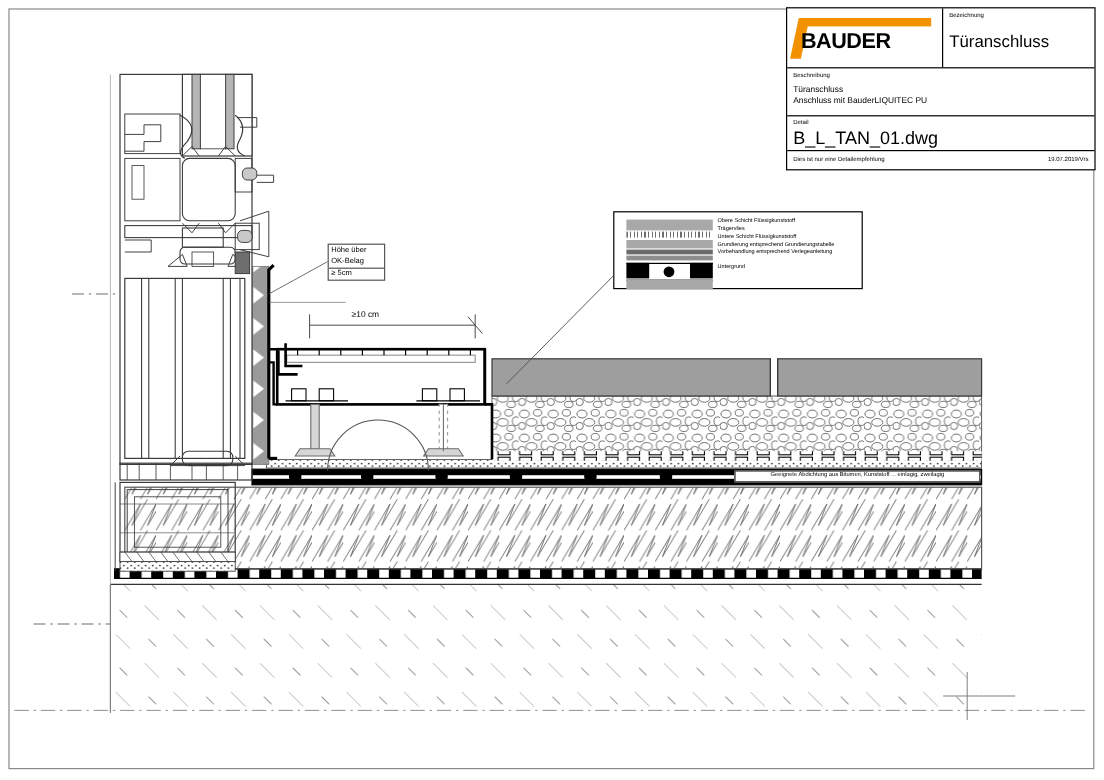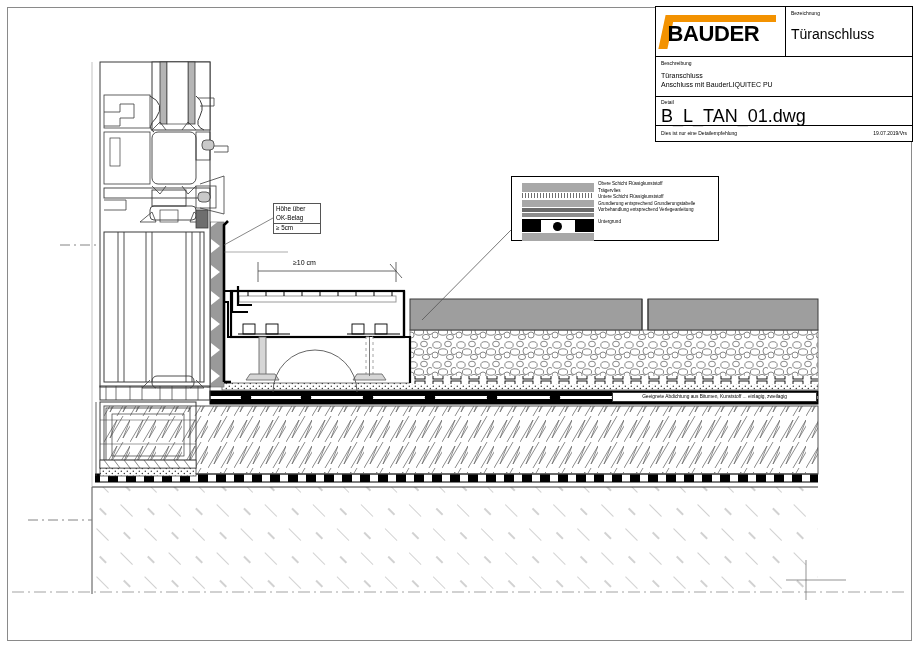--- a/index.html
+++ b/index.html
@@ -8,29 +8,29 @@
   #sheet-frame{position:absolute;left:7px;top:7px;width:905px;height:634px;border:1px solid #8a8a8a;box-sizing:border-box;}
   .abs{position:absolute;}
 
   
   #titleblock{position:absolute;left:655px;top:6px;width:258px;height:136px;border:1px solid #000;box-sizing:border-box;background:#fff;}
   #tb-row1{position:absolute;left:0;top:0;width:100%;height:50px;border-bottom:1px solid #000;box-sizing:border-box;display:flex;}
   #tb-logo-cell{width:130px;height:100%;border-right:1px solid #000;box-sizing:border-box;display:flex;align-items:center;justify-content:center;}
   #logo{position:relative;width:118px;height:34px;}
   #logo-bar{position:absolute;left:4px;top:0;width:110px;height:7px;background:#F39200;}
   #logo-slash{position:absolute;left:0px;top:0px;width:9px;height:34px;background:#F39200;transform:skewX(-12deg);}
-  #logo-text{position:absolute;left:6px;top:6px;width:112px;height:26px;font-family:"Liberation Sans",sans-serif;font-weight:bold;font-size:22px;line-height:26px;letter-spacing:-0.4px;color:#000;}
+  #logo-text{position:absolute;left:6px;top:6px;width:112px;height:26px;font-family:"Liberation Sans",sans-serif;font-weight:bold;font-size:18px;line-height:26px;letter-spacing:-0.4px;color:#000;}
   #tb-name-cell{flex:1;height:100%;position:relative;padding:3px 5px;box-sizing:border-box;}
   .tb-tiny{font-size:5px;line-height:7px;color:#000;}
   #tb-name-value{font-size:14px;line-height:18px;margin-top:8px;}
   #tb-row2{position:absolute;left:0;top:50px;width:100%;height:40px;border-bottom:1px solid #000;box-sizing:border-box;padding:3px 5px;}
   .tb-desc-line{font-size:7px;line-height:9px;}
   #tb-desc-lines{margin-top:4px;}
   #tb-row3{position:absolute;left:0;top:90px;width:100%;height:29px;border-bottom:1px solid #000;box-sizing:border-box;padding:2px 5px;}
-  #tb-detail-value{font-size:18px;line-height:18px;margin-top:1px;}
+  #tb-detail-value{font-size:15px;line-height:18px;margin-top:1px;}
   #tb-row4{position:absolute;left:0;top:119px;width:100%;height:15px;box-sizing:border-box;padding:3px 5px;display:flex;justify-content:space-between;align-items:center;}
   #tb-note,#tb-date{font-size:5px;line-height:7px;}
 
   
   #legend{position:absolute;left:511px;top:176px;width:208px;height:65px;border:1px solid #000;background:#fff;box-sizing:border-box;}
   #legend-swatch{position:absolute;left:10px;top:6px;width:72px;height:52px;}
   .sw{position:absolute;left:0;width:72px;}
   #legend-labels{position:absolute;left:86px;top:4px;width:120px;}
   .lg-line{font-size:4.6px;line-height:6.6px;white-space:nowrap;}
   .lg-gap{height:5px;}

